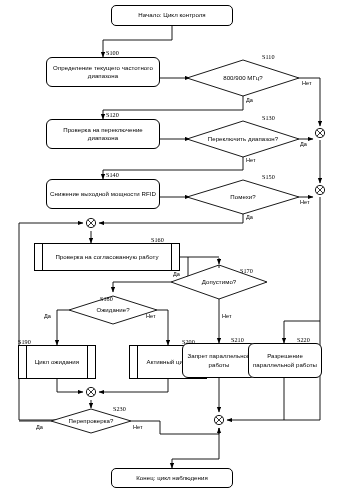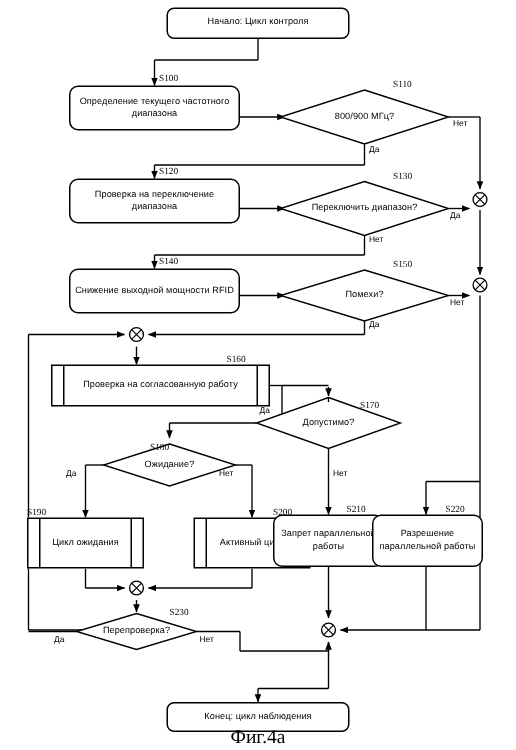--- a/index.html
+++ b/index.html
@@ -300,15 +300,14 @@
 
   <div class="edgelabel" style="left:173px; top:271px;">Да</div>
   <div class="edgelabel" style="left:222px; top:313px;">Нет</div>
 
   <div class="edgelabel" style="left:44px; top:313px;">Да</div>
   <div class="edgelabel" style="left:146px; top:313px;">Нет</div>
 
   <div class="edgelabel" style="left:36px; top:424px;">Да</div>
   <div class="edgelabel" style="left:133px; top:424px;">Нет</div>
 
-  <div class="caption" style="top:483px;">Фиг.4а</div>
 
 </div>
 
 </body></html>

